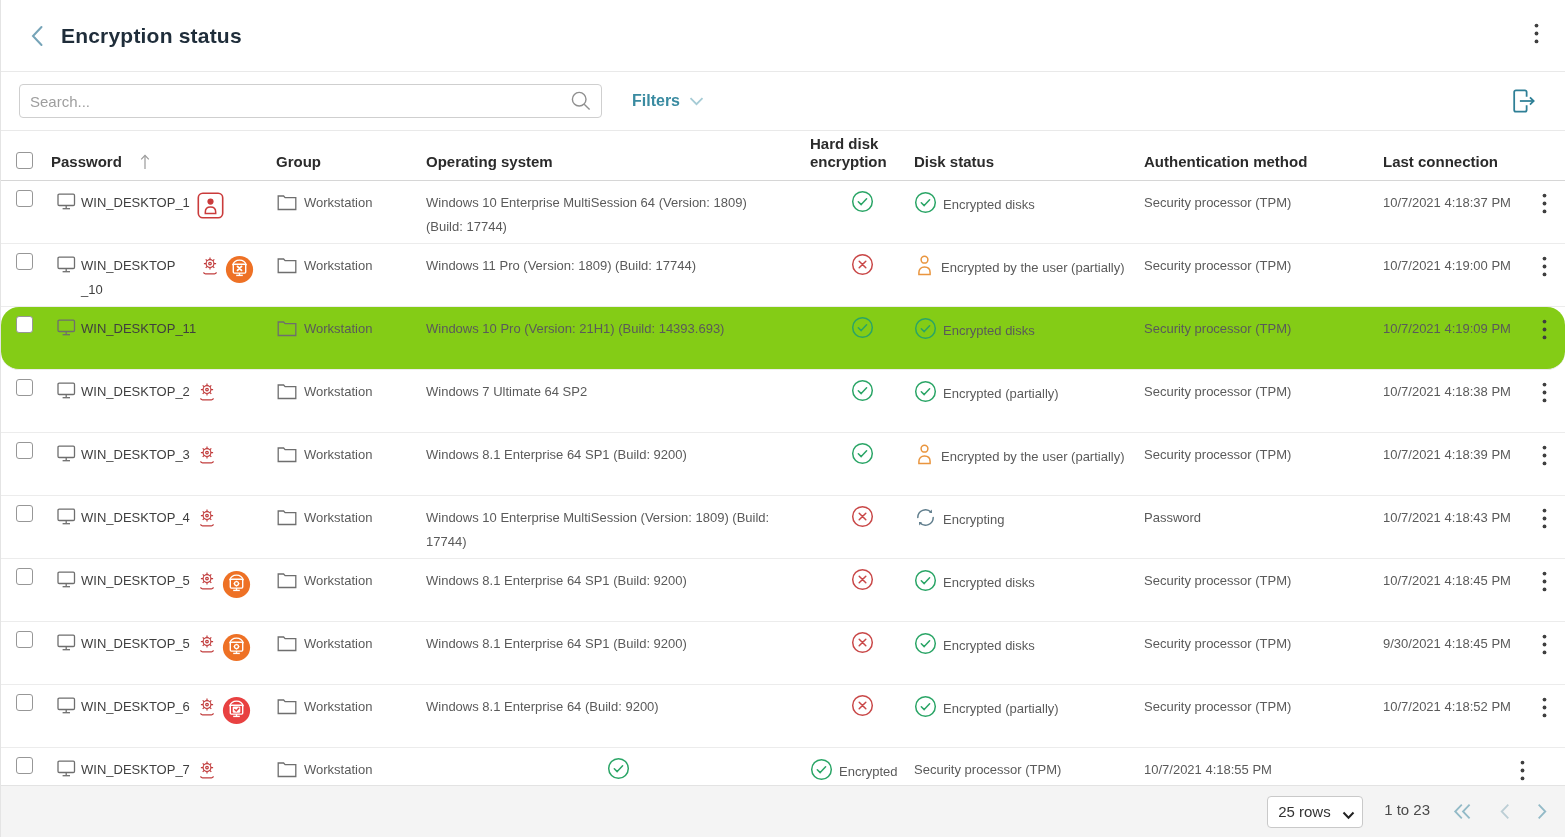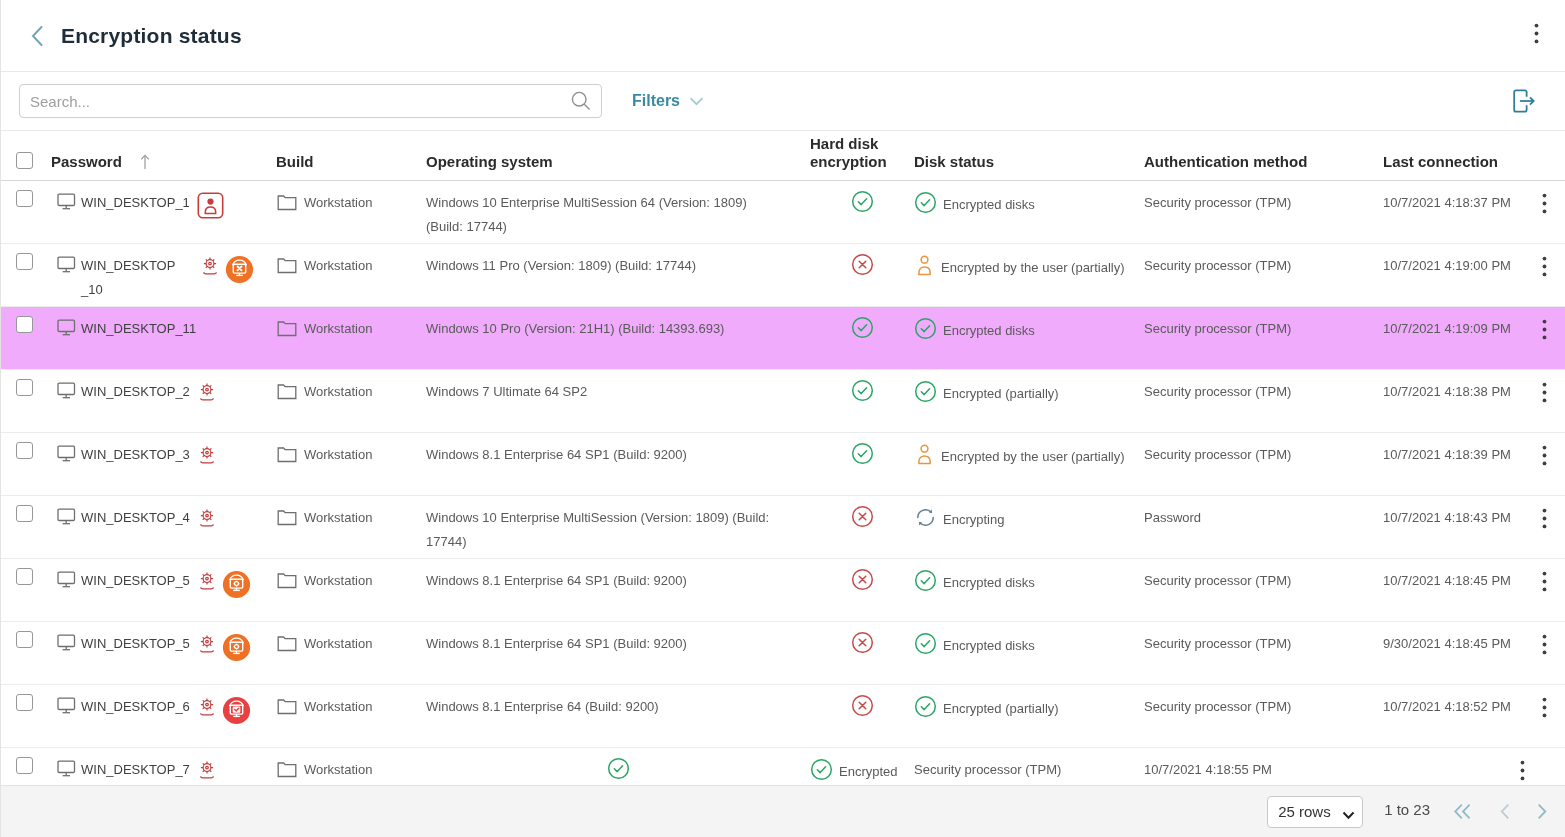--- a/index.html
+++ b/index.html
@@ -74,21 +74,21 @@
   .th.center { text-align: left; }
   .th-computer { display: flex; align-items: flex-end; gap: 17px; }
   .th-check { padding-bottom: 7px; }
   .trow {
     min-height: 63px;
     border-bottom: 1px solid #ececec;
     font-size: 13px;
     line-height: 24px;
     color: #5a5a5a;
   }
-  .trow.highlight { background: #f0abfc; }
+  .trow.highlight { background: #84cc16; border-radius: 18px; }
   .cell { padding-top: 10px; }
   .c-check { padding-top: 9px; }
   .checkbox {
     display: inline-block; width: 17px; height: 17px;
     border: 1px solid #979797; border-radius: 3px;
     background: #fff; cursor: pointer;
   }
   .c-computer { display: flex; align-items: flex-start; padding-right: 6px; }
   .c-computer .ic { flex: 0 0 auto; }
   .monitor-wrap { margin: 2px 5px 0 6px; }
@@ -194,21 +194,21 @@
   <div class="th th-check"><span class="checkbox"></span></div>
   <div class="th th-computer">
     <span>Password</span>
     <svg width="12" height="18" viewBox="0 0 12 18">
         <g fill="none" stroke="#9a9a9a" stroke-width="1.2">
           <path d="M6 16V2.8"></path>
           <path d="M2.2 6.4 6 2.4l3.8 4"></path>
         </g>
       </svg>
   </div>
-  <div class="th">Build</div>
+  <div class="th">Group</div>
   <div class="th">Operating system</div>
   <div class="th center">Hard disk encryption</div>
   <div class="th">Disk status</div>
   <div class="th">Authentication method</div>
   <div class="th">Last connection</div>
   <div class="th"></div>
 </div>
 
 <div id="tbody">
     <div class="grid-row trow">

